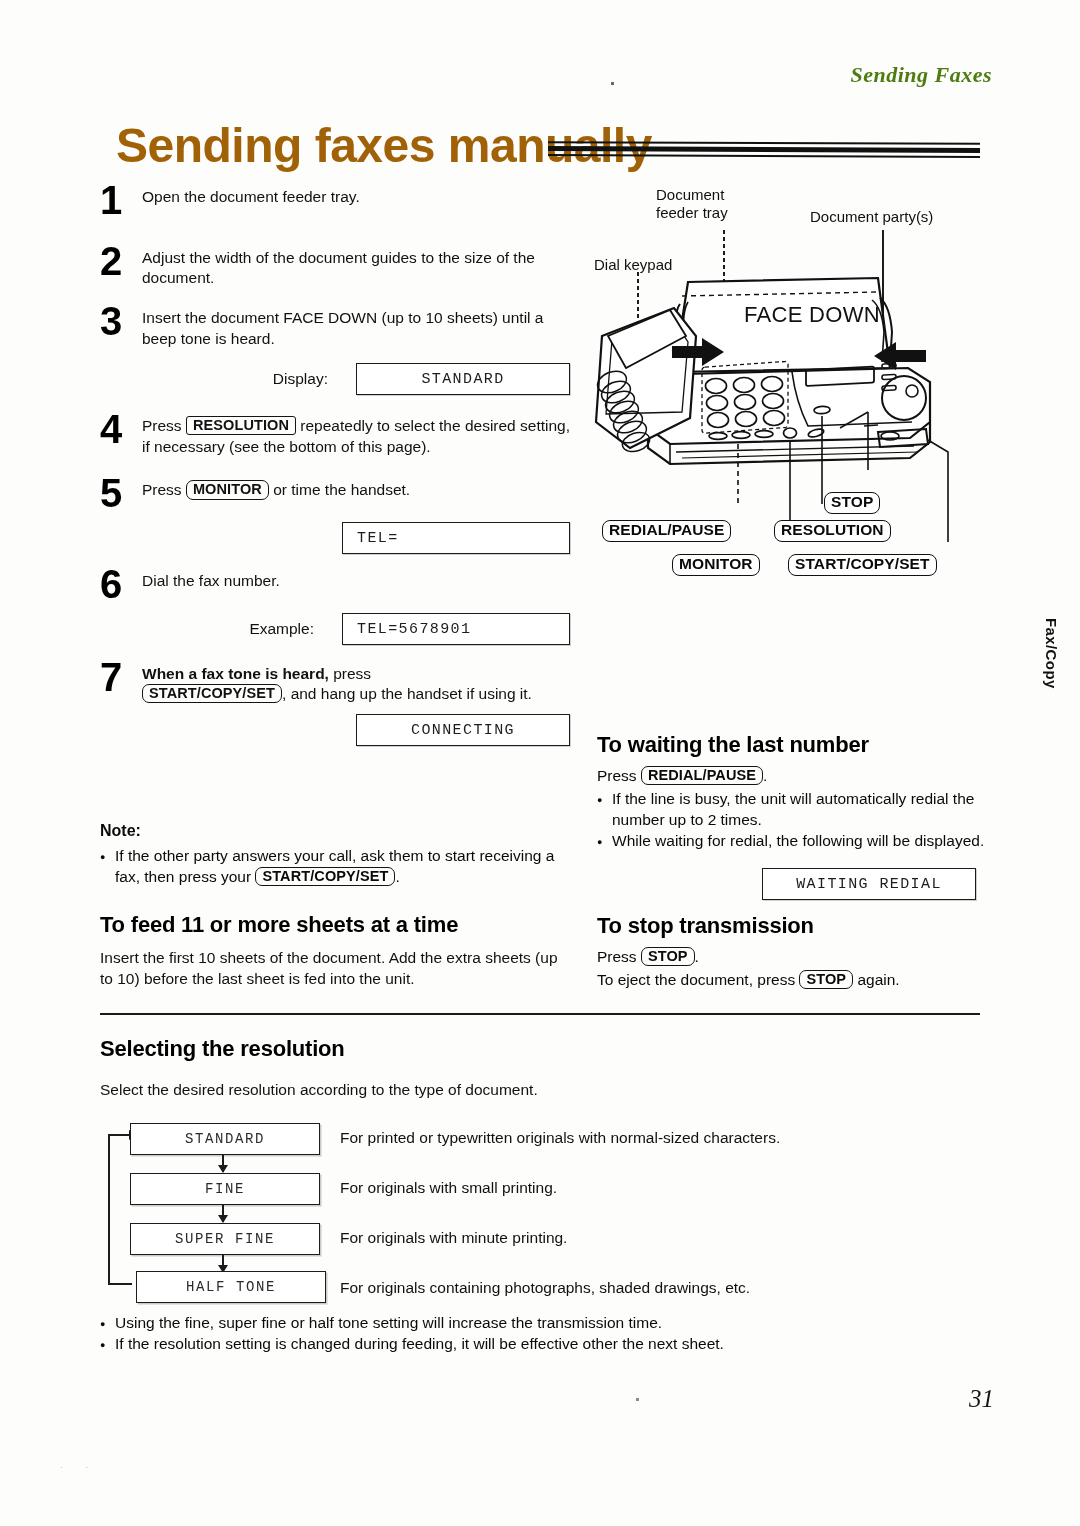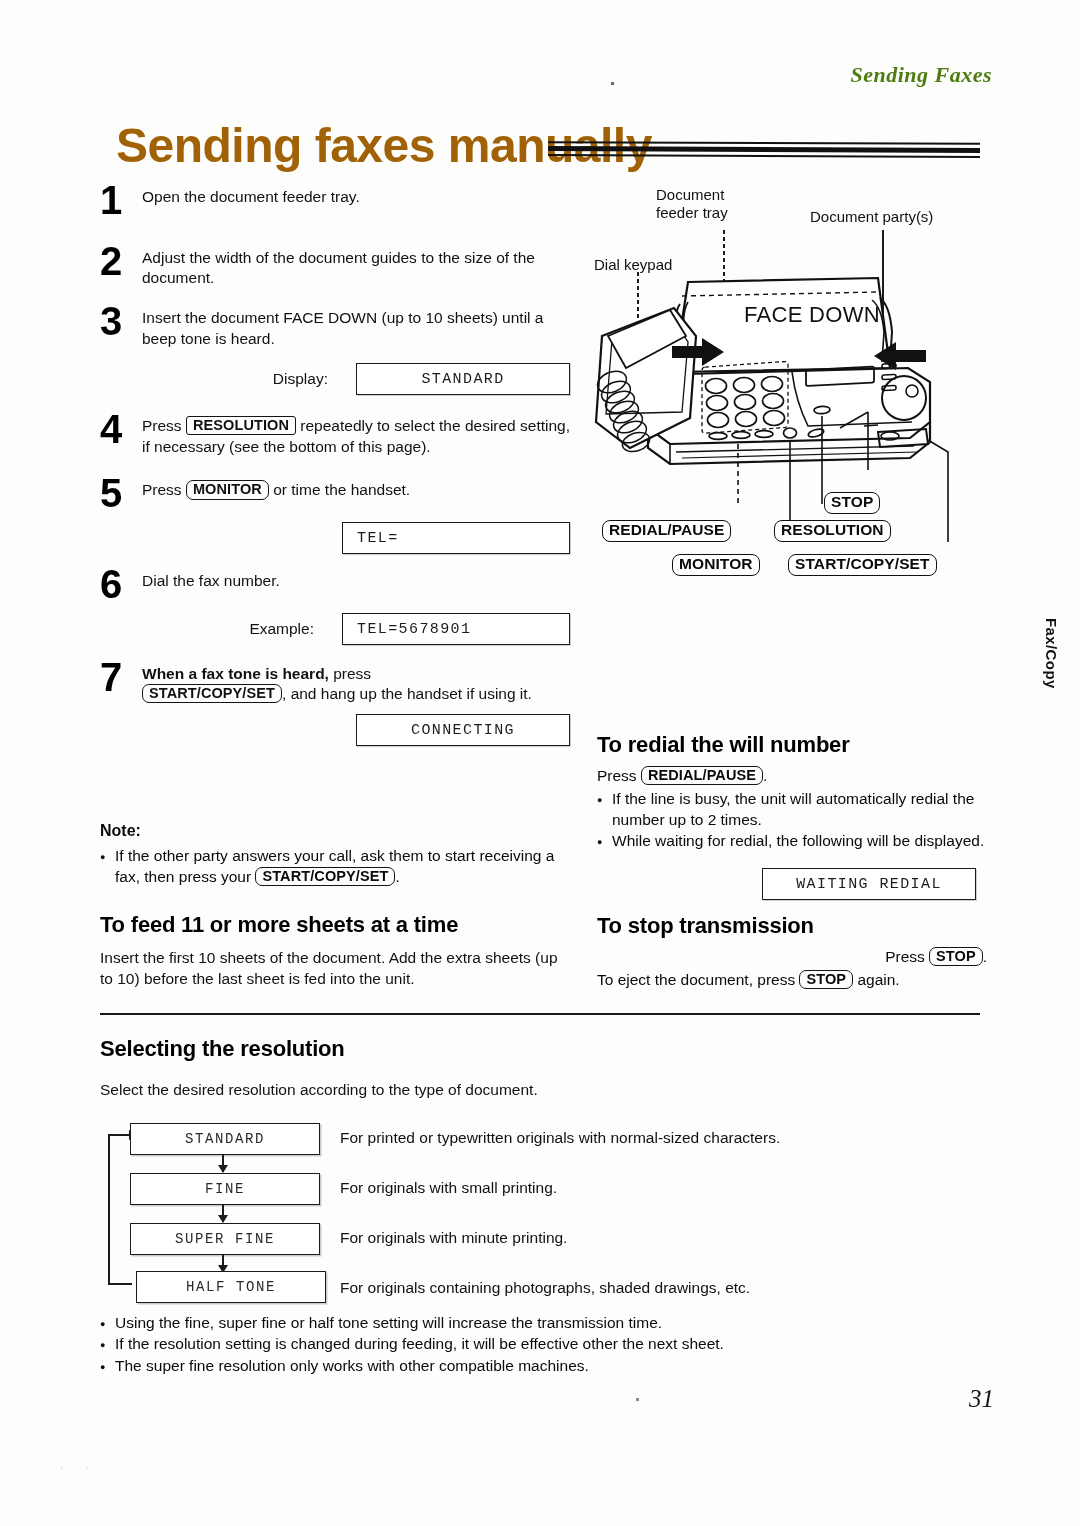--- a/index.html
+++ b/index.html
@@ -191,21 +191,21 @@
   }
 
   #feed-sec { position: absolute; left: 100px; top: 912px; width: 460px; }
   #feed-sec .sub-p { margin-top: 10px; }
 
   #redial-sec { position: absolute; left: 597px; top: 732px; width: 390px; }
   #redial-sec .press-line { font-size: 15.5px; margin-top: 9px; }
   #redial-sec ul { margin-top: 3px; }
 
   #stop-sec { position: absolute; left: 597px; top: 913px; width: 390px; }
-  #stop-sec .press-line { font-size: 15.5px; margin-top: 9px; text-align: right; }
+  #stop-sec .press-line { font-size: 15.5px; margin-top: 9px; }
   #stop-sec .eject-line { font-size: 15.5px; margin-top: 4px; }
 
   .waiting-lcd {
     position: absolute;
     left: 762px;
     top: 868px;
     width: 212px;
     height: 30px;
   }
 
@@ -450,21 +450,21 @@
       <span class="key">START/COPY/SET</span><span>.</span>
     </li>
   </ul>
 
   <div id="feed-sec">
     <div class="sub-h">To feed 11 or more sheets at a time</div>
     <div class="sub-p">Insert the first 10 sheets of the document. Add the extra sheets (up to 10) before the last sheet is fed into the unit.</div>
   </div>
 
   <div id="redial-sec">
-    <div class="sub-h">To redial the will number</div>
+    <div class="sub-h">To waiting the last number</div>
     <div class="press-line">
       <span>Press</span>
       <span class="key">REDIAL/PAUSE</span><span>.</span>
     </div>
     <ul class="bullets">
       <li>If the line is busy, the unit will automatically redial the number up to 2 times.</li>
       <li>While waiting for redial, the following will be displayed.</li>
     </ul>
   </div>
 
@@ -506,21 +506,20 @@
       <div class="flow-desc" style="top:100px;">For originals with minute printing.</div>
       <div class="f-arrow" style="top:132px;"></div>
 
       <div class="flow-box" style="top:148px;margin-left:6px;">HALF TONE</div>
       <div class="flow-desc" style="top:150px;">For originals containing photographs, shaded drawings, etc.</div>
     </div>
 
     <ul class="bullets res-bullets">
       <li>Using the fine, super fine or half tone setting will increase the transmission time.</li>
       <li>If the resolution setting is changed during feeding, it will be effective other the next sheet.</li>
-      <li>The super fine resolution only works with other compatible machines.</li>
     </ul>
   </div>
 
   <div class="foot-dot"></div>
   <div class="page-no">31</div>
   <div class="corner-specks">· ·</div>
 
   <div class="side-tab">Fax/Copy</div>
 
   <div class="illo">

